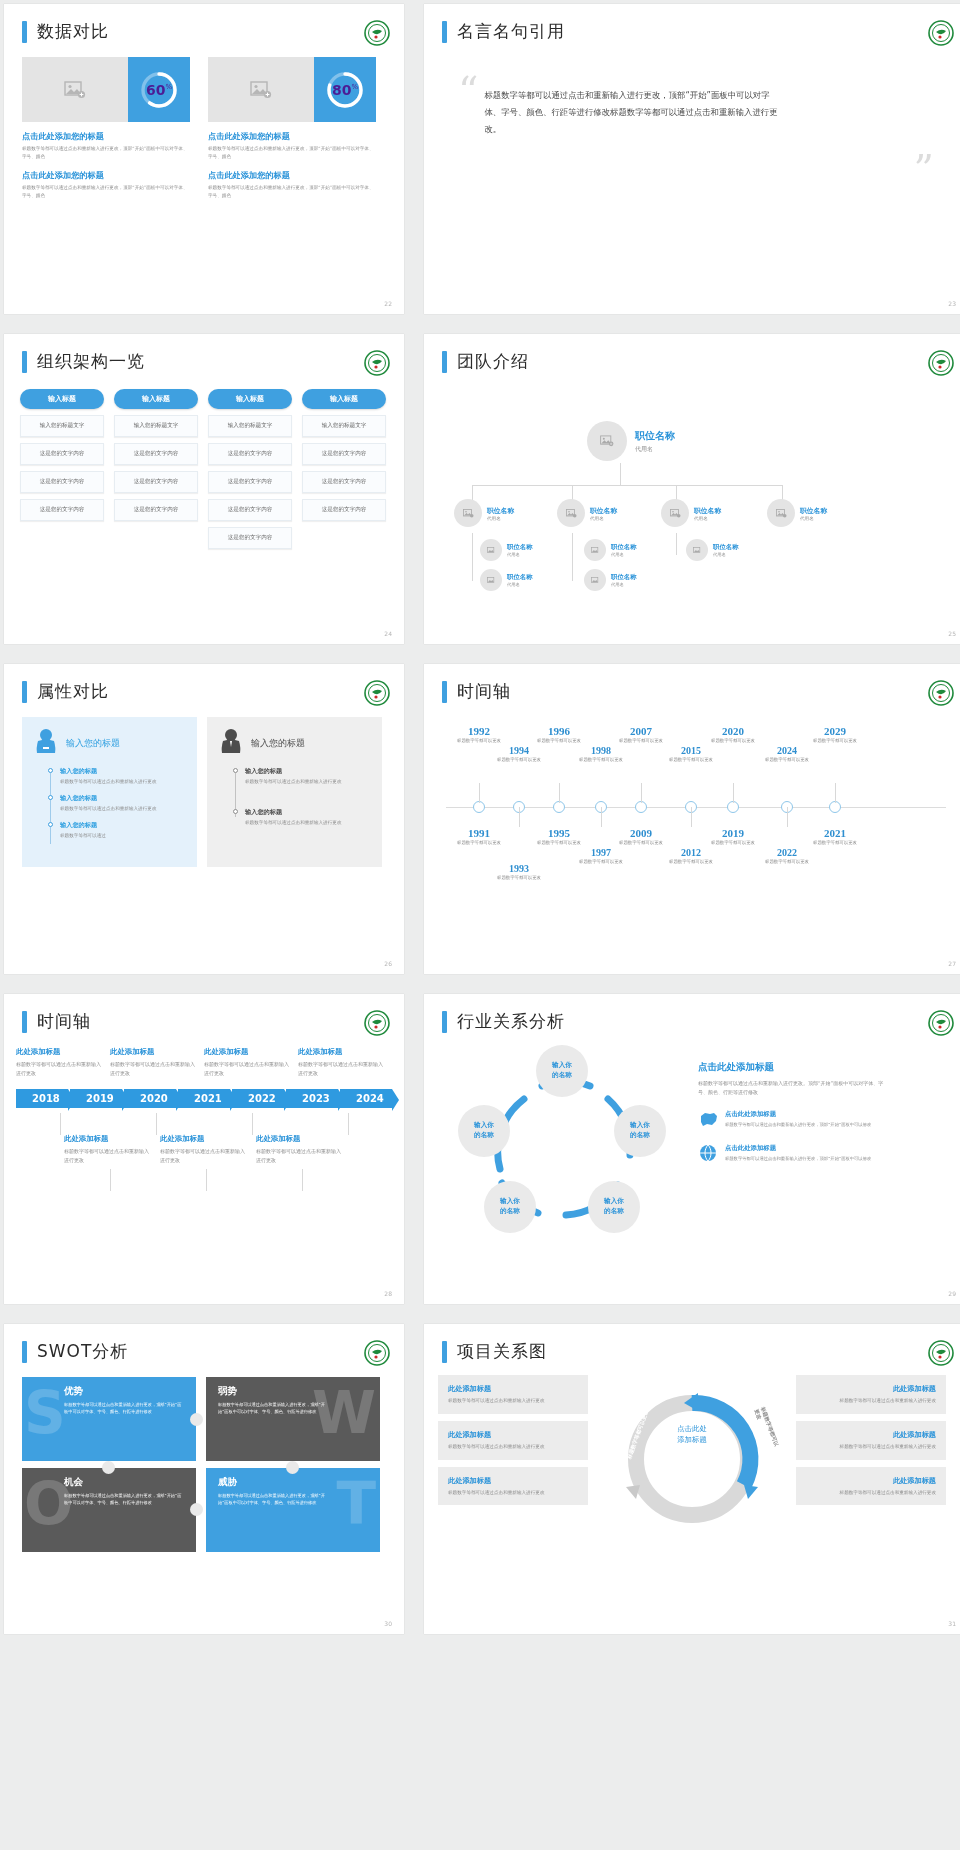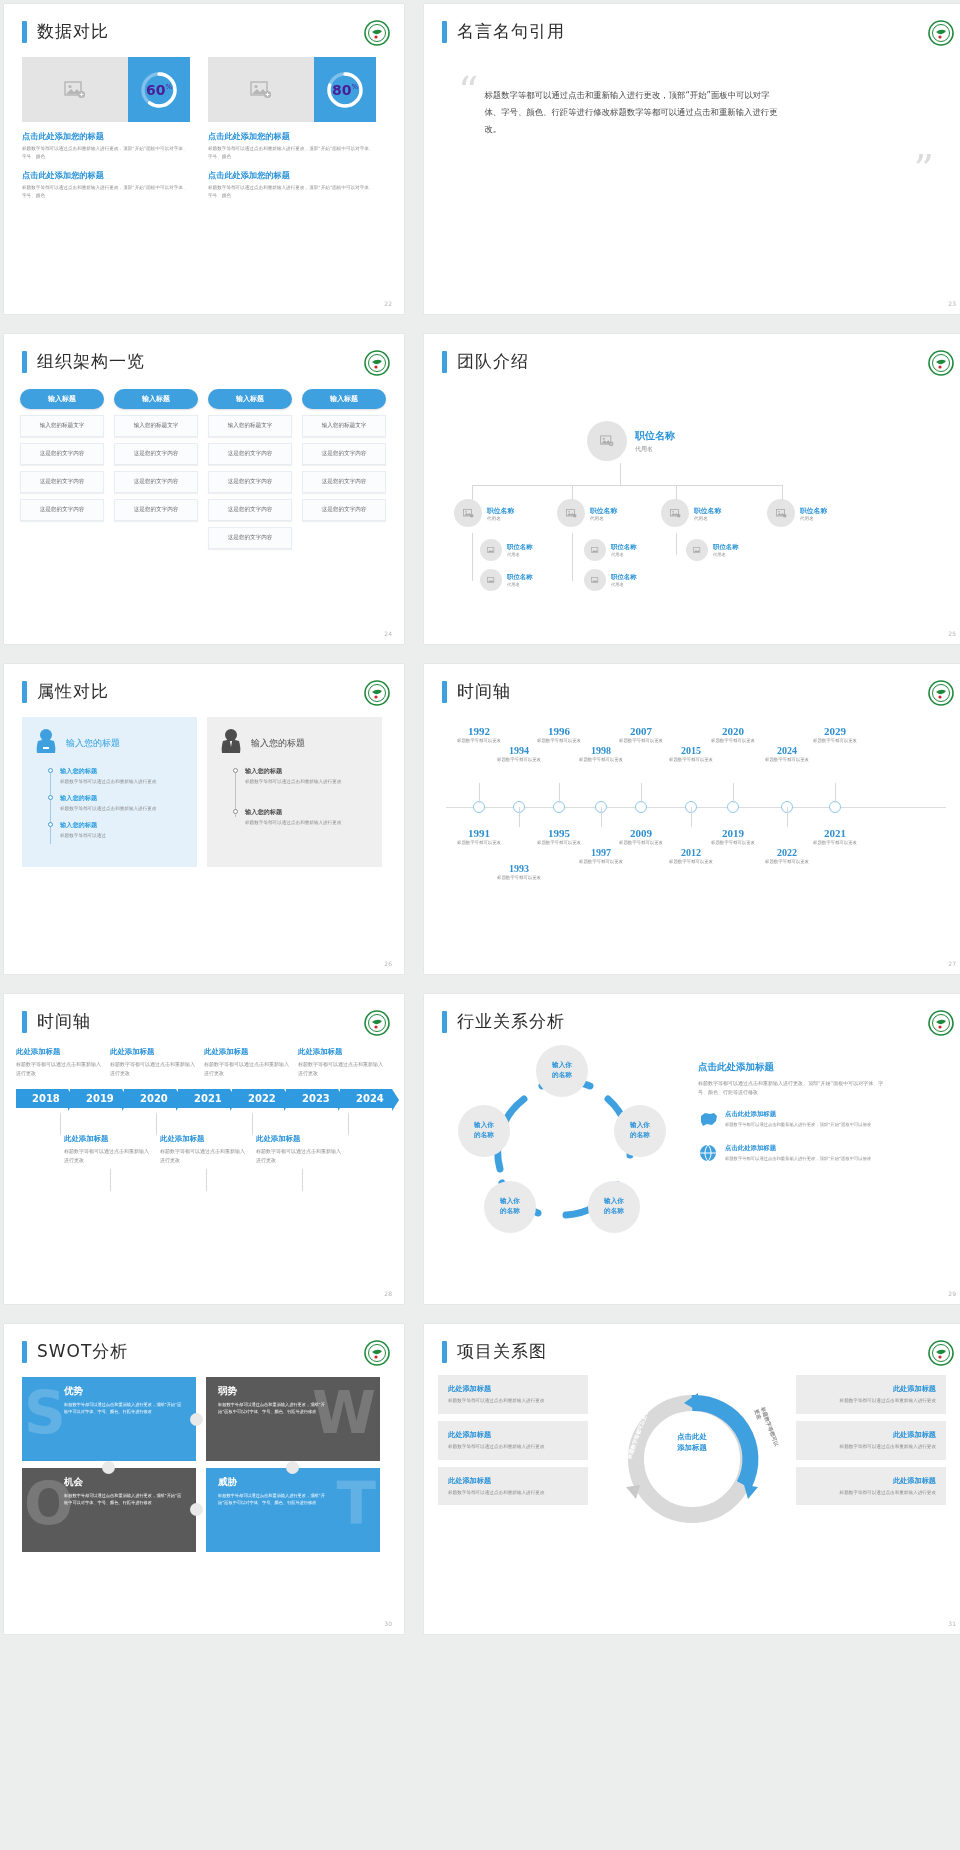--- a/index.html
+++ b/index.html
@@ -134,22 +134,22 @@
   .qd.t{ left:184px; top:91px; background:#3fa0e0; color:#fff; }
   .knob{ position:absolute; width:13px; height:13px; border-radius:50%; background:#e9e9e9; }
 
   
   .proj{ display:flex; padding:12px 14px 0 14px; gap:6px; }
   .proj-col{ width:150px; }
   .proj-card{ background:#ececec; padding:9px 10px; margin-bottom:7px; }
   .proj-card h5{ color:#2a93d9; font-size:7.2px; font-weight:bold; }
   .proj-card p{ color:#8c8c8c; font-size:4.6px; line-height:1.7; margin-top:3px; }
   .proj-mid{ width:196px; position:relative; height:175px; }
-  .proj-label{ position:absolute; left:48px; top:56px; width:100px; text-align:center;
-               color:#2a93d9; font-weight:bold; font-size:7.4px; line-height:1.5; }
+  .proj-label{ position:absolute; left:48px; top:48px; width:100px; text-align:center;
+               color:#2a93d9; font-weight:normal; font-size:7.4px; line-height:1.5; }
   .arc-txt{ position:absolute; font-size:5.2px; color:#fff; font-weight:bold; }
 </style>
 </head>
 <body>
 
 <div class="grid">
 
   <div class="slide">
     <div class="s-head">
       <div class="s-bar"></div>

